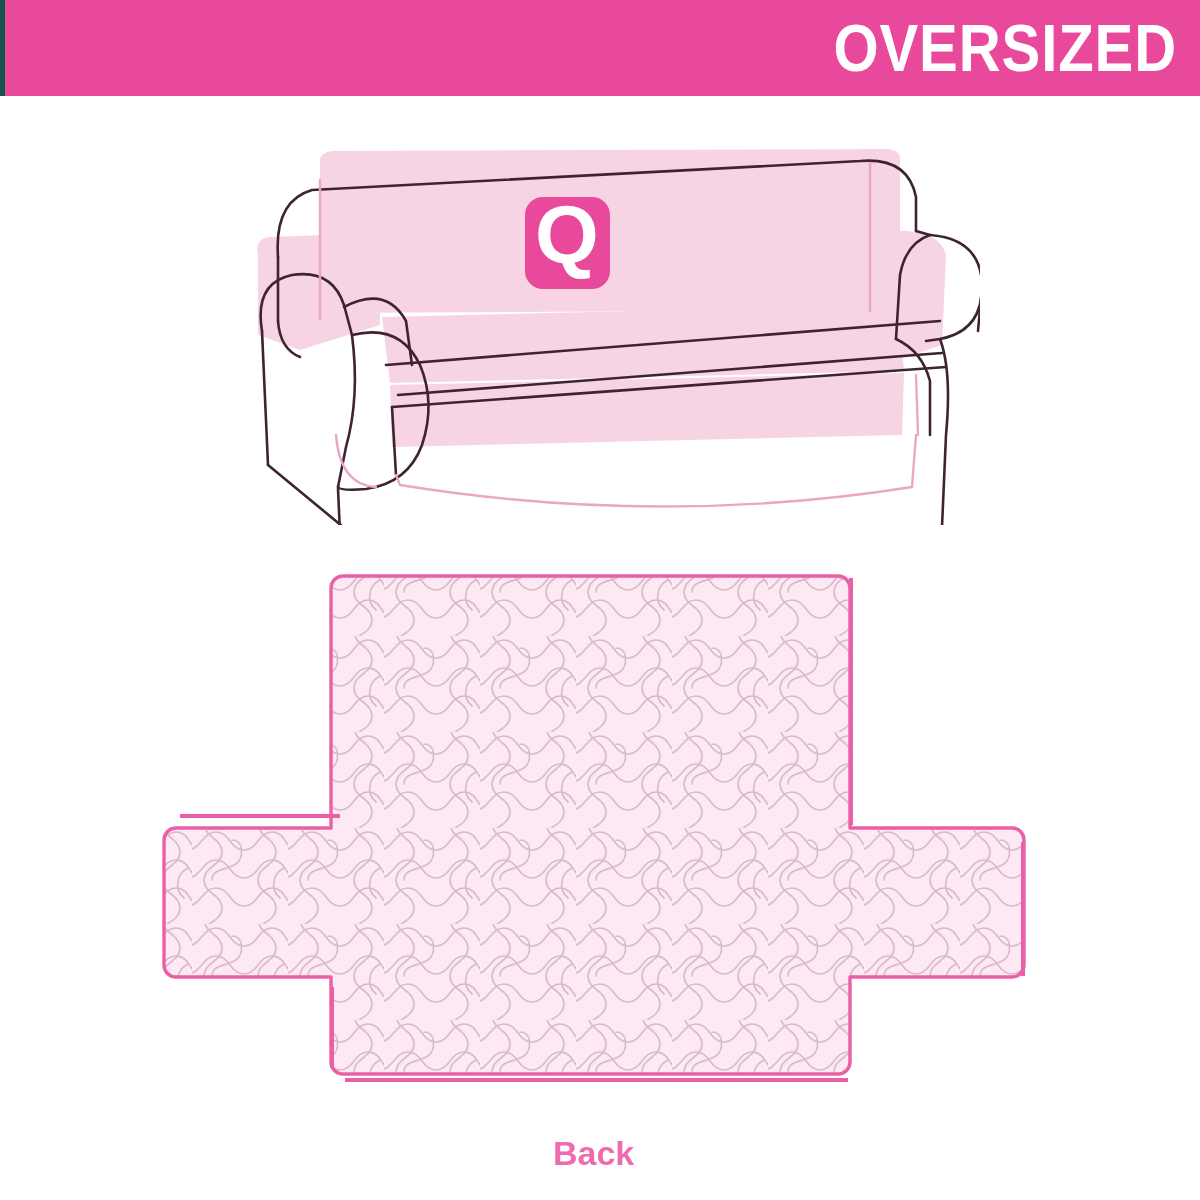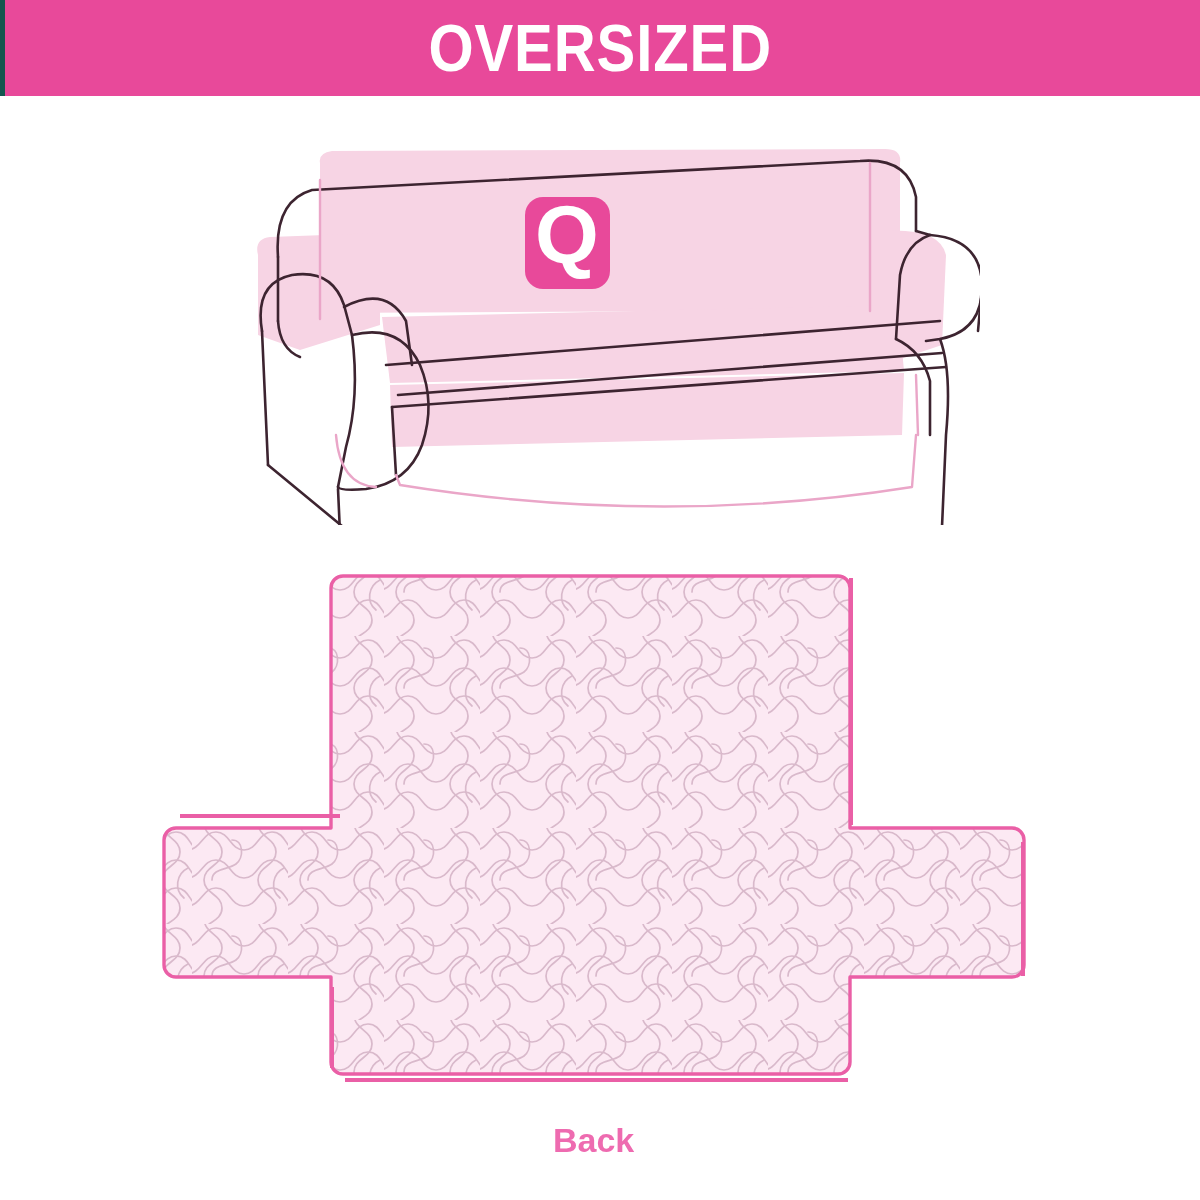--- a/index.html
+++ b/index.html
@@ -18,21 +18,21 @@
   
   .header-banner {
     position: absolute;
     left: 0;
     top: 0;
     width: 1200px;
     height: 96px;
     background: #e8499a;
     display: flex;
     align-items: center;
-    justify-content: center;
+    justify-content: flex-end;
   }
   .header-accent-stripe {
     position: absolute;
     left: 0;
     top: 0;
     width: 5px;
     height: 96px;
     background: #14564f;
   }
   .header-title {
@@ -195,15 +195,15 @@
       <line x1="851" y1="38" x2="851" y2="285"></line>
 
       <line x1="1023" y1="302" x2="1023" y2="436"></line>
 
       <line x1="332" y1="447" x2="332" y2="528"></line>
 
       <line x1="345" y1="540" x2="848" y2="540"></line>
     </g>
   </svg>
 
-  <div class="diagram-label label-panel" style="left:553px; top:583px;">Back</div>
+  <div class="diagram-label label-panel" style="left:553px; top:596px;">Back</div>
 
 </div>
 
 </body></html>

